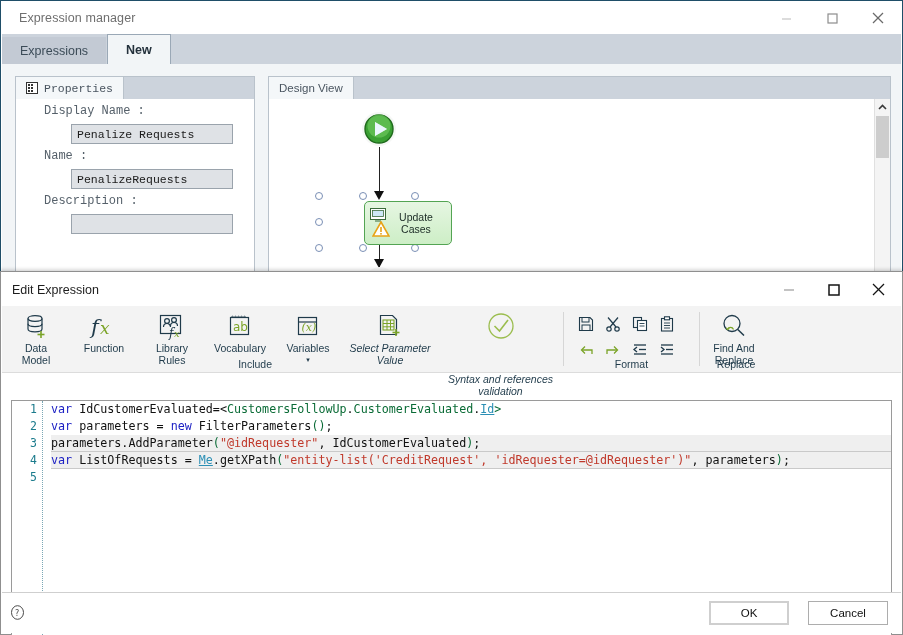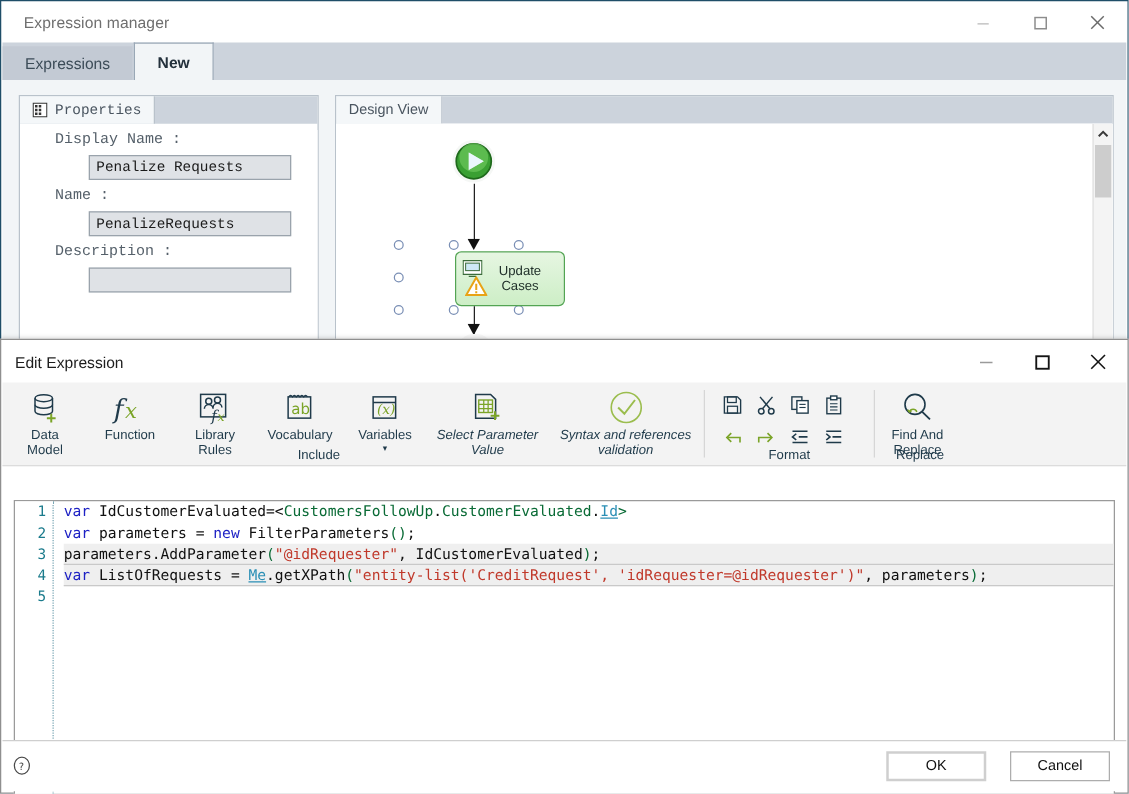--- a/index.html
+++ b/index.html
@@ -491,21 +491,21 @@
           </div>
           <div class="rb-lbl">
             <span>Select Parameter</span><br>
             <span>Value</span>
           </div>
         </div>
 
         <div class="rb-grouplbl" style="left:170px; width:100px;text-align:right;">Include</div>
       </div>
 
-      <div class="rb-item rb-wide" style="width:125px;">
+      <div class="rb-item rb-wide" style="width:125px;gap:31px;">
         <div class="rb-ico">
           <svg width="30" height="30" viewBox="0 0 30 30">
             <circle cx="15" cy="15" r="12" fill="none" stroke="#9bbd4e" stroke-width="1.3"></circle>
             <polyline points="8.5,15 13.5,20 22,9" fill="none" stroke="#9bbd4e" stroke-width="1.6"></polyline>
           </svg>
         </div>
         <div class="rb-lbl">
           <span>Syntax and references</span><br>
           <span>validation</span>
         </div>

